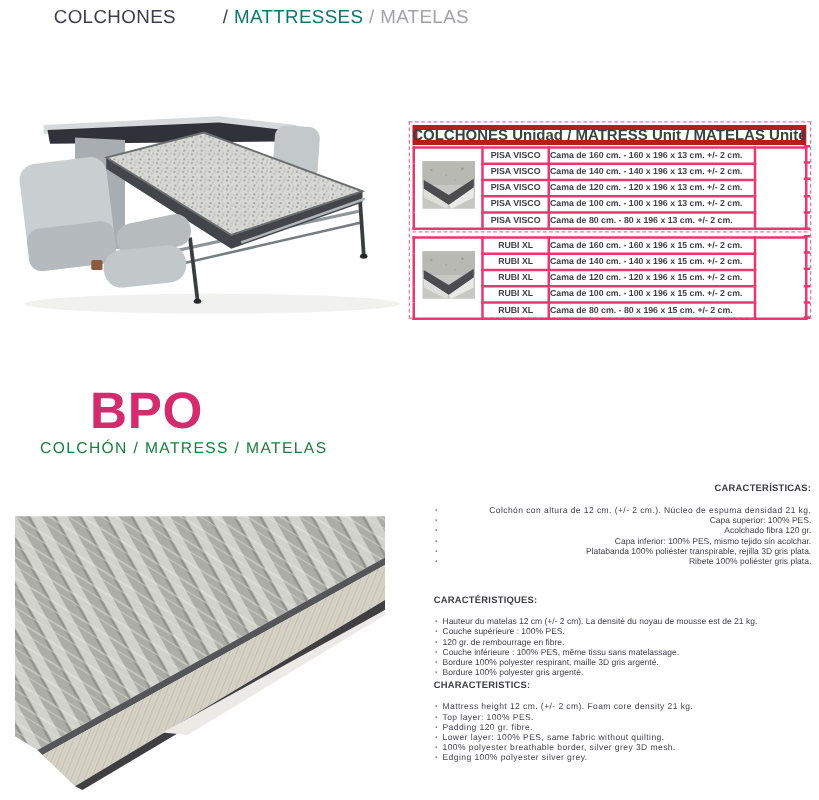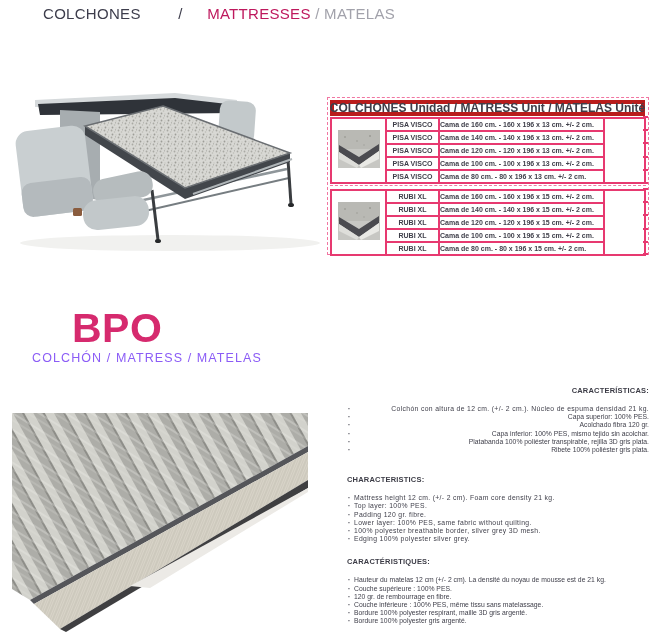--- a/index.html
+++ b/index.html
@@ -4,42 +4,42 @@
 <style>
   html,body{margin:0;padding:0;background:#ffffff;}
   body{
     width:655px;height:640px;position:relative;overflow:hidden;
     font-family:"Liberation Sans", sans-serif;
     -webkit-font-smoothing:antialiased;
   }
   
   .page-title{position:absolute;left:10px;top:5px;font-size:15px;letter-spacing:.3px;white-space:nowrap;}
   .tone-dark{color:#3d3d4c;margin-left:33px;}
-  .tone-mid{color:#be185d;margin-left:20px;}
+  .tone-mid{color:#0f766e;}
   .tone-light{color:#a2a2ab;}
 
   
   .mtable{position:absolute;left:327px;top:97px;width:322px;height:158px;border:1px dashed #f176a2;box-sizing:border-box;}
   .t-header{
     position:absolute;left:2px;top:2px;width:315px;height:16px;box-sizing:border-box;
     border:4px solid #b91c1c;display:flex;align-items:center;justify-content:center;
     font-size:12px;font-weight:bold;color:#3e3e49;white-space:nowrap;
   }
   table.t-group{position:absolute;left:2px;width:314px;height:67px;border-collapse:collapse;table-layout:fixed;}
   table.t-group td{border:2px solid #e73970;padding:0;overflow:hidden;}
   td.thumb{text-align:center;vertical-align:middle;background:#ffffff;}
   td.name{font-size:7px;font-weight:bold;color:#3e3e49;text-align:center;vertical-align:middle;white-space:nowrap;}
   td.desc{font-size:7px;font-weight:bold;color:#3e3e49;vertical-align:middle;padding-left:3px;white-space:nowrap;}
   td.empty{background:#ffffff;}
   .t-divider{position:absolute;left:2px;width:316px;border-top:1px dashed #f176a2;}
   .tick{position:absolute;left:315px;width:5px;height:2px;background:#e73970;}
 
   
   .brand-name{position:absolute;left:30px;top:305px;font-size:41px;font-weight:bold;color:#d62a6e;letter-spacing:.5px;margin-left:42px;}
-  .brand-subtitle{position:absolute;left:32px;top:351px;font-size:12.5px;color:#8b5cf6;letter-spacing:1.1px;white-space:nowrap;}
+  .brand-subtitle{position:absolute;left:32px;top:351px;font-size:12.5px;color:#15803d;letter-spacing:1.1px;white-space:nowrap;}
 
   
   .sofa-img{position:absolute;left:5px;top:80px;width:325px;height:175px;}
   .texture-img{position:absolute;left:10px;top:408px;width:300px;height:224px;}
 
   
   .chars-col{position:absolute;left:347px;top:386px;width:302px;color:#3e3e49;}
   .char-block{margin:0;}
   .char-block h3{font-size:7.5px;line-height:9px;font-weight:bold;margin:0 0 10px 0;color:#3c3c46;letter-spacing:.2px;}
   .char-block ul{list-style:none;margin:0;padding:0;font-size:6.8px;line-height:8.2px;}
@@ -244,37 +244,37 @@
     <ul>
       <li>Colchón con altura de 12 cm. (+/- 2 cm.). Núcleo de espuma densidad 21 kg.</li>
       <li>Capa superior: 100% PES.</li>
       <li>Acolchado fibra 120 gr.</li>
       <li>Capa inferior: 100% PES, mismo tejido sin acolchar.</li>
       <li>Platabanda 100% poliéster transpirable, rejilla 3D gris plata.</li>
       <li>Ribete 100% poliéster gris plata.</li>
     </ul>
   </div>
 
+  <div class="char-block block-fr">
+    <h3>CARACTÉRISTIQUES:</h3>
+    <ul>
+      <li>Hauteur du matelas 12 cm (+/- 2 cm). La densité du noyau de mousse est de 21 kg.</li>
+      <li>Couche supérieure : 100% PES.</li>
+      <li>120 gr. de rembourrage en fibre.</li>
+      <li>Couche inférieure : 100% PES, même tissu sans matelassage.</li>
+      <li>Bordure 100% polyester respirant, maille 3D gris argenté.</li>
+      <li>Bordure 100% polyester gris argenté.</li>
+    </ul>
+  </div>
+
   <div class="char-block block-en">
     <h3>CHARACTERISTICS:</h3>
     <ul>
       <li>Mattress height 12 cm. (+/- 2 cm). Foam core density 21 kg.</li>
       <li>Top layer: 100% PES.</li>
       <li>Padding 120 gr. fibre.</li>
       <li>Lower layer: 100% PES, same fabric without quilting.</li>
       <li>100% polyester breathable border, silver grey 3D mesh.</li>
       <li>Edging 100% polyester silver grey.</li>
     </ul>
   </div>
 
-  <div class="char-block block-fr">
-    <h3>CARACTÉRISTIQUES:</h3>
-    <ul>
-      <li>Hauteur du matelas 12 cm (+/- 2 cm). La densité du noyau de mousse est de 21 kg.</li>
-      <li>Couche supérieure : 100% PES.</li>
-      <li>120 gr. de rembourrage en fibre.</li>
-      <li>Couche inférieure : 100% PES, même tissu sans matelassage.</li>
-      <li>Bordure 100% polyester respirant, maille 3D gris argenté.</li>
-      <li>Bordure 100% polyester gris argenté.</li>
-    </ul>
-  </div>
-
 </div>
 
 </body></html>

